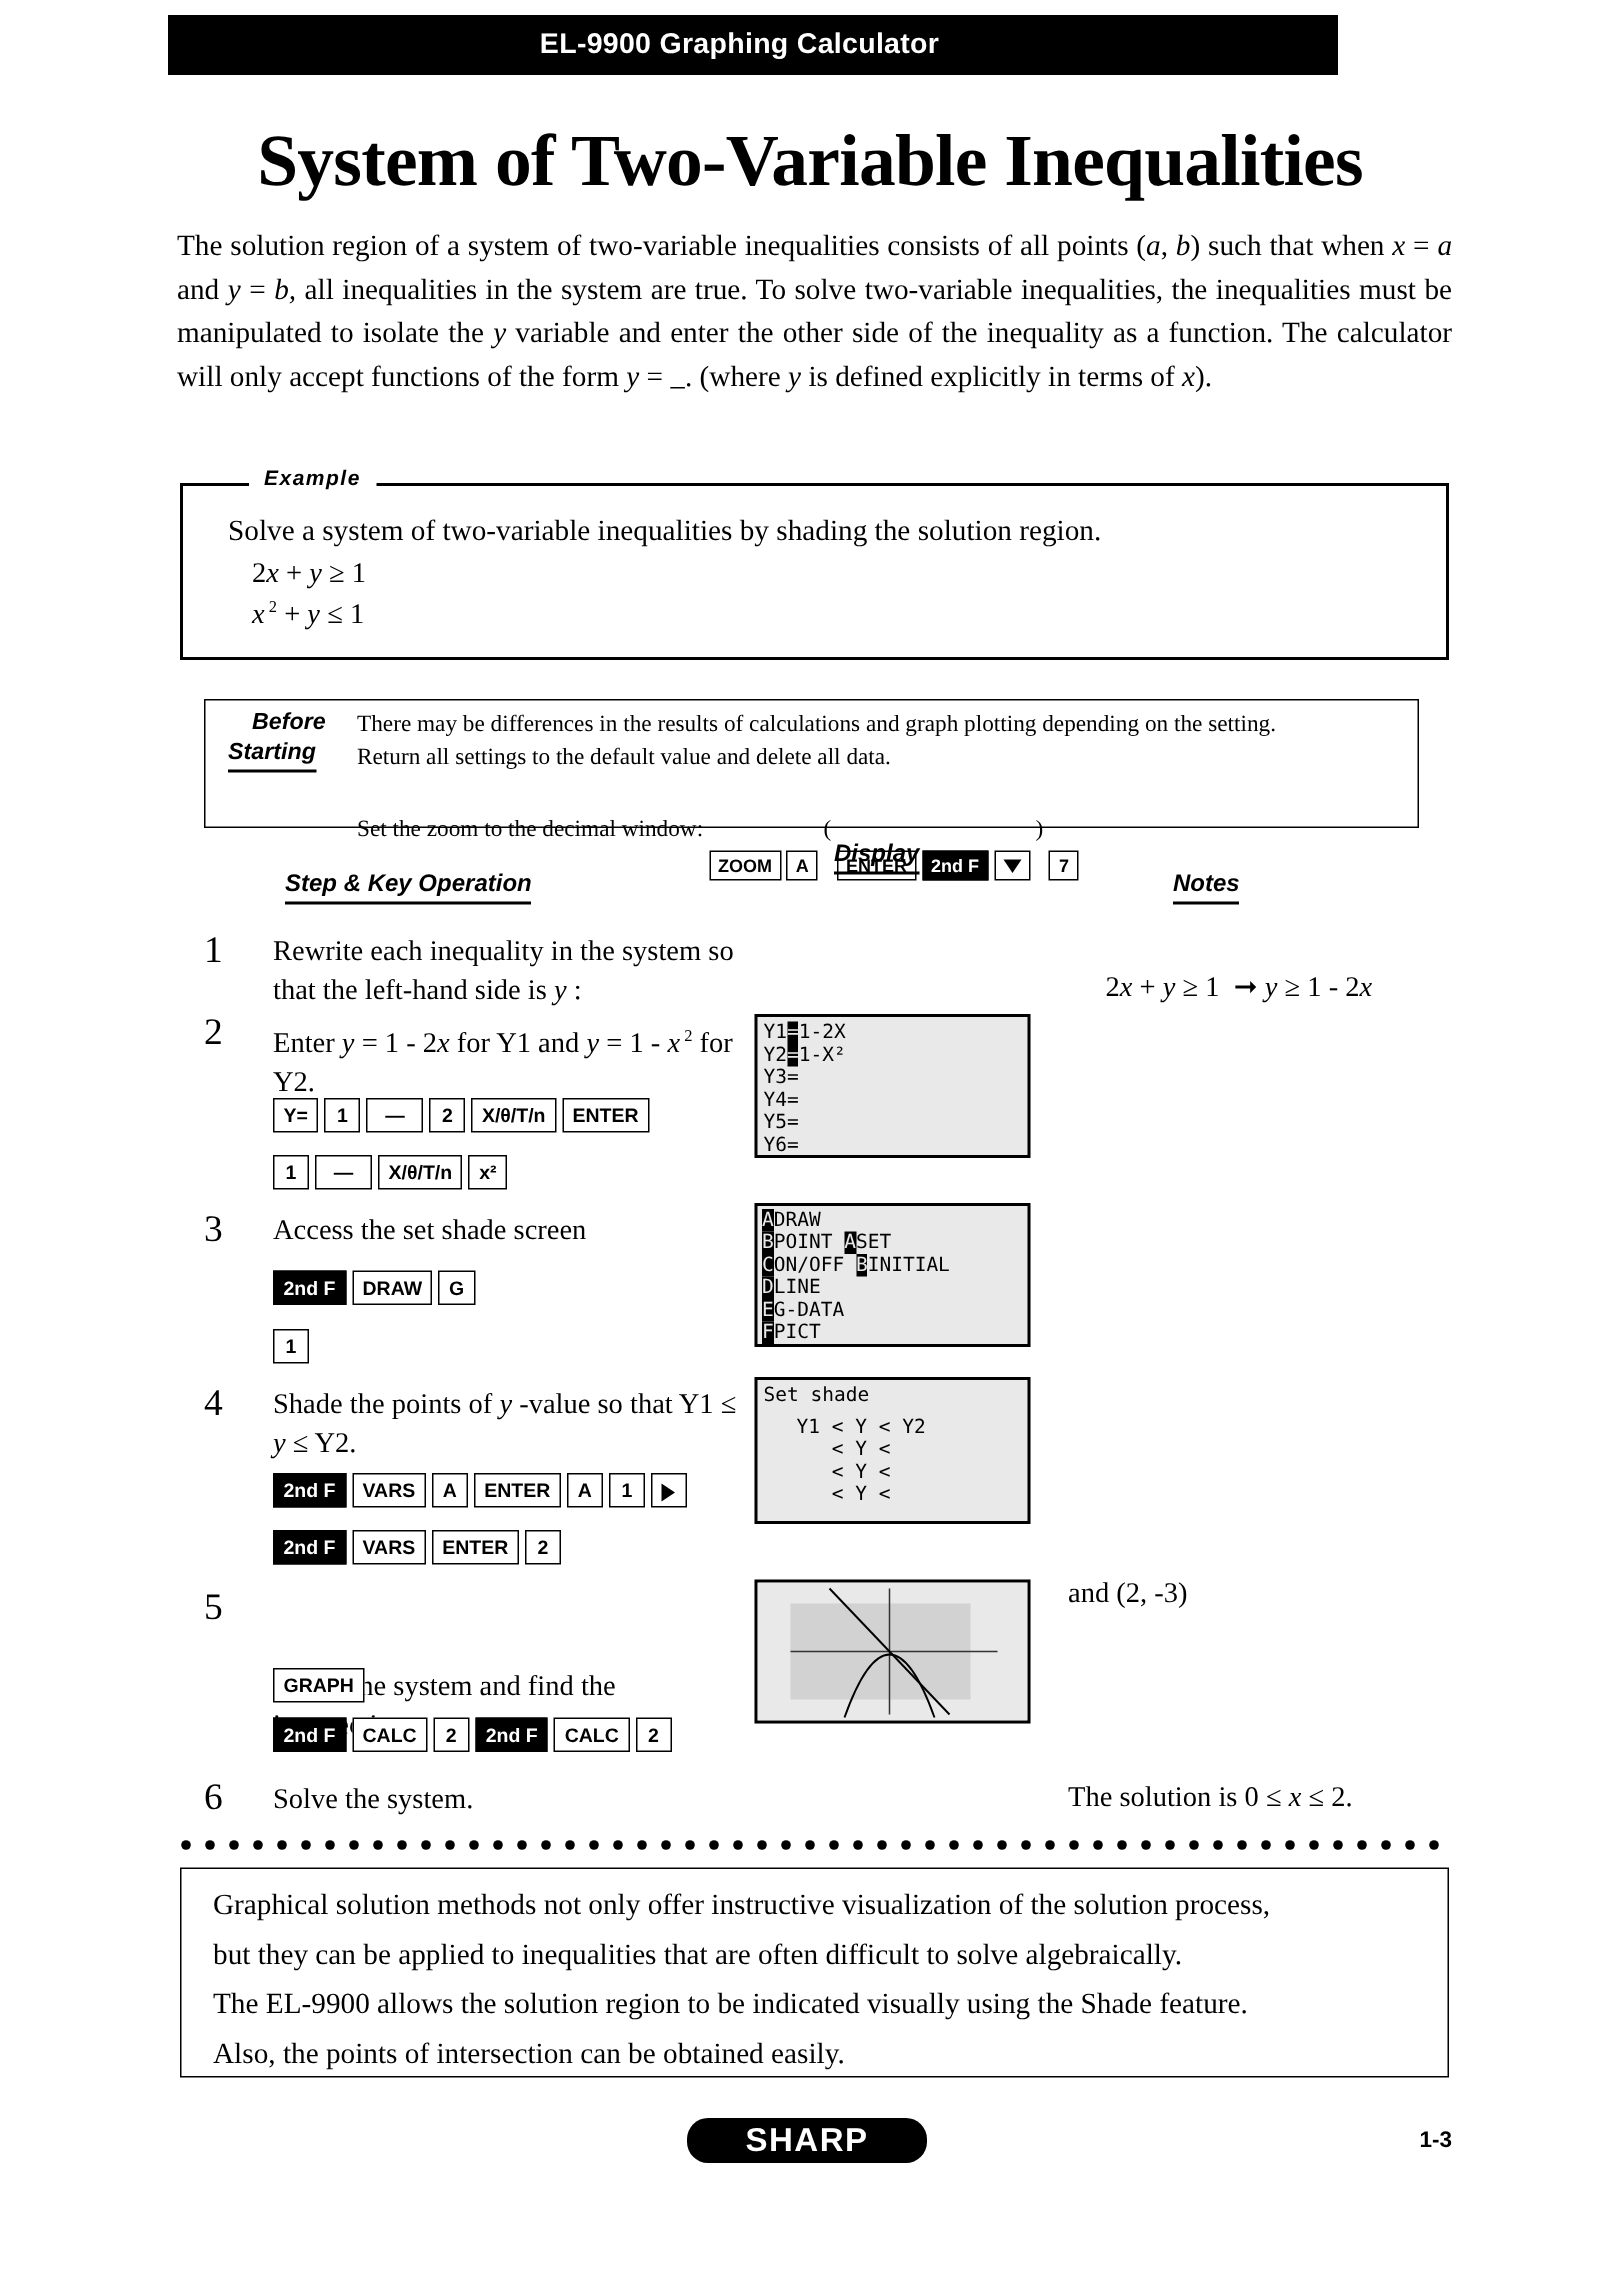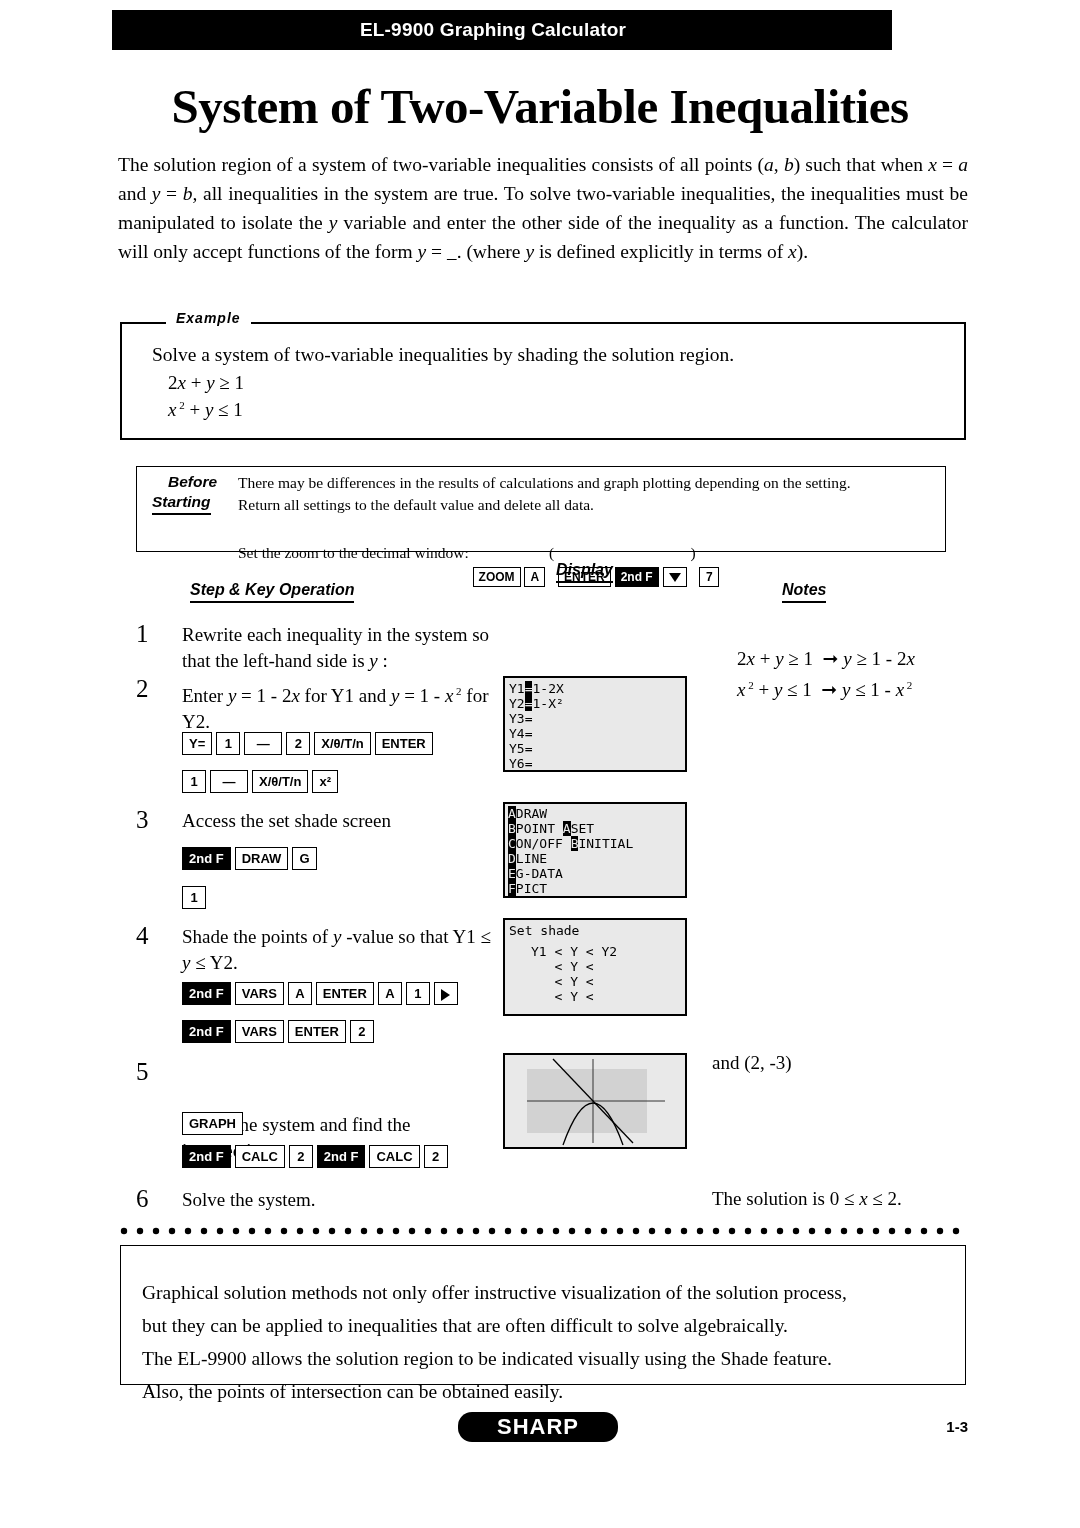--- a/index.html
+++ b/index.html
@@ -133,21 +133,21 @@
   
   .dotsep{
     position:absolute; left:120px; top:1222px; width:848px; height:10px;
   }
   
   .concl-box{
     position:absolute; left:120px; top:1245px; width:846px; height:140px;
     border:1px solid #000; box-sizing:border-box;
   }
   .concl-line{
-    position:absolute; left:142px; font-size:19.5px;margin-top:22px;
+    position:absolute; left:142px; font-size:19.5px;
   }
   
   .logo{
     position:absolute; left:458px; top:1412px; width:160px; height:30px;
     background:#000; color:#fff;
     display:flex; align-items:center; justify-content:center;
     font-family:"Liberation Sans", sans-serif;
     font-weight:bold; font-size:22px; letter-spacing:1px;
     border-radius:14px;
   }
@@ -210,21 +210,20 @@
 <div class="col-head" style="left:190px; top:581px;">Step &amp; Key Operation</div>
 <div class="col-head" style="left:556px; top:561px;text-align:center;">Display</div>
 <div class="col-head" style="left:782px; top:581px;">Notes</div>
 
 <div class="stepnum" style="left:136px; top:620px;">1</div>
 <div class="steptext" style="left:182px; top:622px; width:330px;">
   Rewrite each inequality in the system so that the left-hand side is <i>y</i> :
 </div>
 <div class="notes" style="left:712px; top:646px; width:260px;margin-left:25px;">
   <div>2<i>x</i> + <i>y</i> ≥ 1 &nbsp;➞ <i>y</i> ≥ 1 - 2<i>x</i></div>
-  <div><i>x</i><sup>&nbsp;2</sup> + <i>y</i> ≤ 1 &nbsp;➞ <i>y</i> ≤ 1 - <i>x</i><sup>&nbsp;2</sup></div>
 </div>
 
 <div class="stepnum" style="left:136px; top:675px;">2</div>
 <div class="steptext" style="left:182px; top:678px; width:330px;">
   Enter <i>y</i> = 1 - 2<i>x</i> for Y1 and <i>y</i> = 1 - <i>x</i><sup>&nbsp;2</sup> for Y2.
 </div>
 <div class="keyrow" style="left:182px; top:732px;">
   <span class="key md">Y=</span>
   <span class="key md">1</span>
   <span class="key md" style="min-width:38px">—</span>

